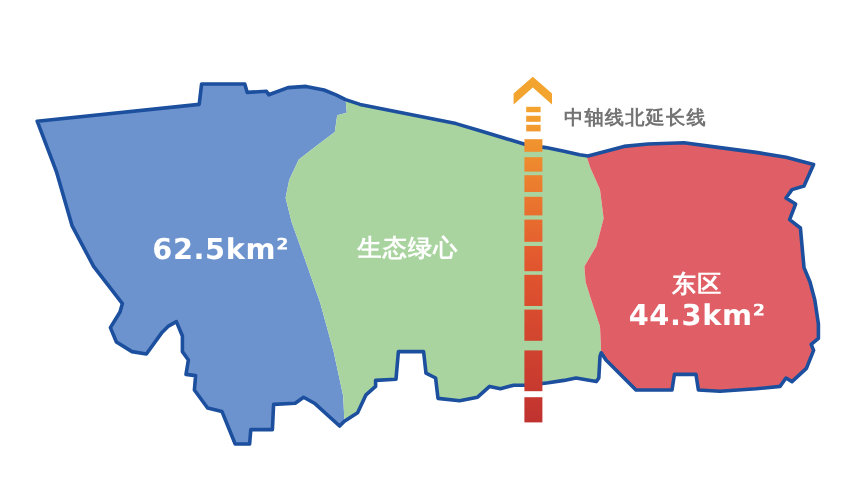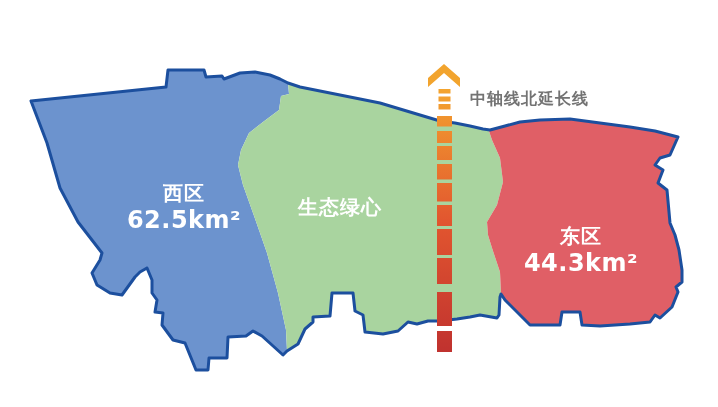--- a/index.html
+++ b/index.html
@@ -98,21 +98,20 @@
       <rect x="437" y="229" width="15" height="26" fill="url(#axisGrad)"></rect>
       <rect x="437" y="258" width="15" height="26" fill="url(#axisGrad)"></rect>
       <rect x="437" y="292" width="15" height="34" fill="url(#axisGrad)"></rect>
       <rect x="437" y="331" width="15" height="21" fill="url(#axisGrad)"></rect>
     </g>
 
     <polygon fill="#F2A42E" points="428,78 444,64 460,78 460,87 444,73 428,87"></polygon>
   </svg>
 
   <div class="region-label" style="left:184px;top:208px;">
-    <div class="name">西区</div>
     <div class="area">62.5km²</div>
   </div>
 
   <div class="region-label" style="left:340px;top:207px;">
     <div class="name">生态绿心</div>
   </div>
 
   <div class="region-label" style="left:581px;top:207px;margin-top:44px;">
     <div class="name">东区</div>
     <div class="area">44.3km²</div>

